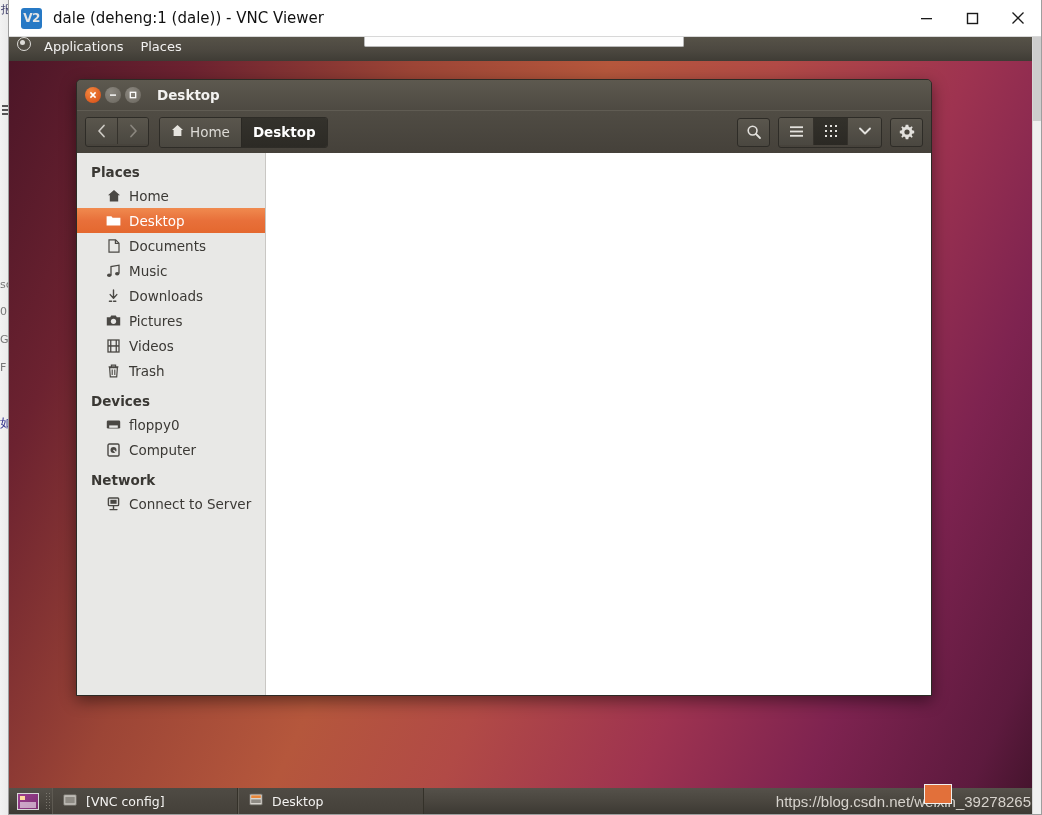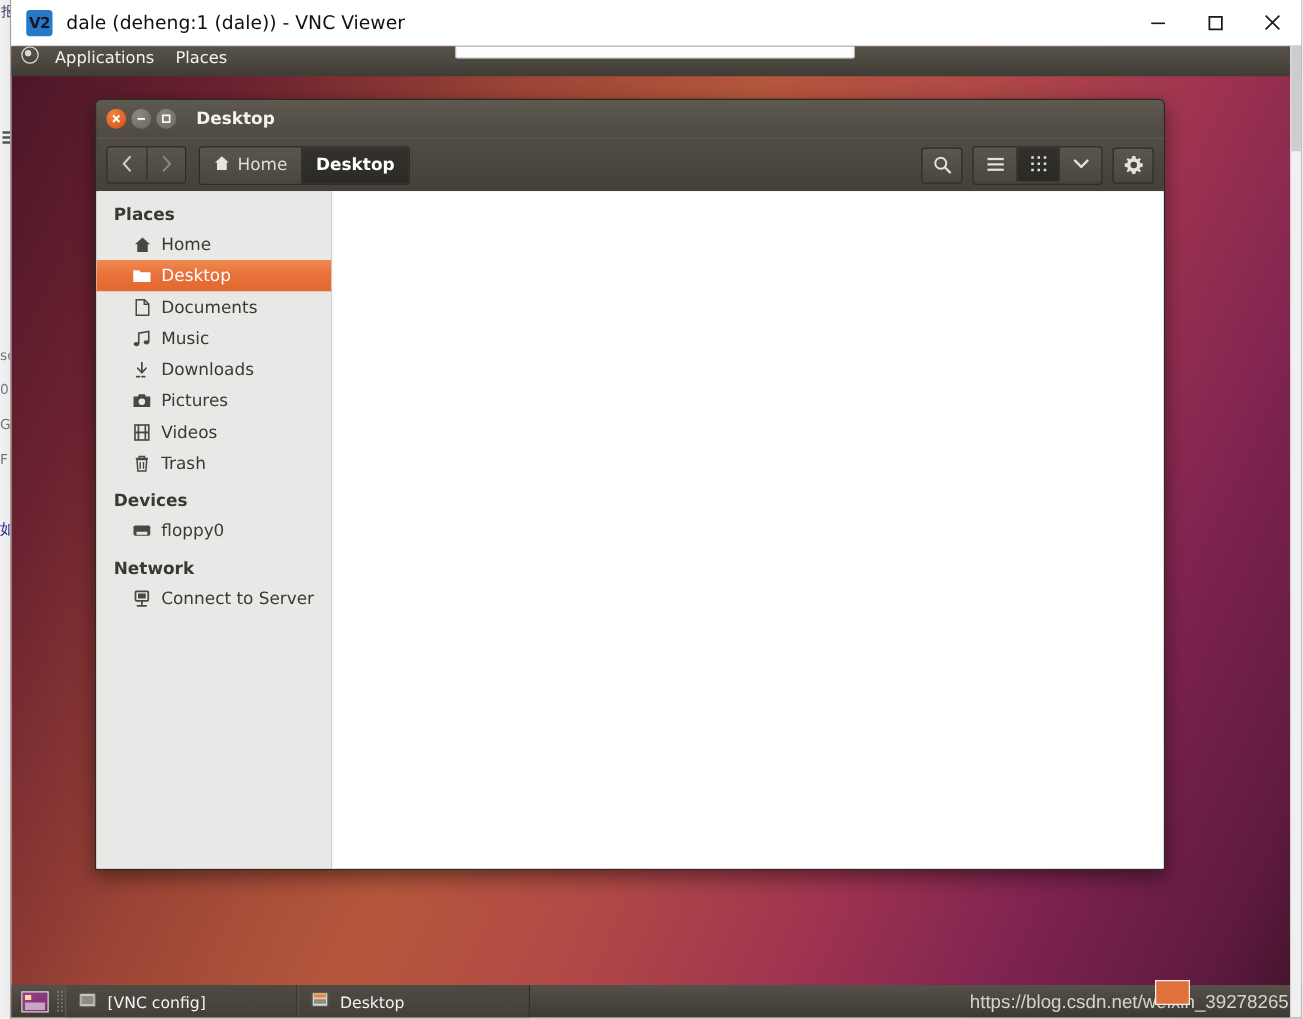--- a/index.html
+++ b/index.html
@@ -68,21 +68,21 @@
     border-bottom: 1px solid #d8d8d8;
     box-sizing: border-box;
     display: flex;
     align-items: center;
   }
   .vnc-logo {
     width: 21px; height: 21px;
     margin-left: 12px;
     border-radius: 3px;
     background: #2779c5;
-    color: #0f172a;
+    color: #e5e5e5;
     font-size: 12px;
     font-weight: bold;
     display: flex;
     align-items: center;
     justify-content: center;
     letter-spacing: -0.5px;
     flex: none;
   }
   .vnc-title-text {
     margin-left: 11px;
@@ -678,20 +678,30 @@
             <div class="sb-item">
               <span class="sico">
                 <svg width="15" height="11" viewBox="0 0 15 11">
                     <rect x="0.8" y="1.4" width="13.4" height="8.2" rx="1.4" fill="currentColor"></rect>
                     <rect x="3.2" y="6.4" width="8.6" height="2.4" fill="#e8e8e6"></rect>
                   </svg>
               </span>
               <span>floppy0</span>
             </div>
 
+            <div class="sb-item">
+              <span class="sico">
+                <svg width="13" height="14" viewBox="0 0 13 14">
+                    <rect x="1" y="1" width="11" height="12" rx="1.3" fill="none" stroke="currentColor" stroke-width="1.4"></rect>
+                    <circle cx="6.5" cy="7" r="3" fill="currentColor"></circle>
+                    <path d="M6.5 7 L10.4 10.9" stroke="#e8e8e6" stroke-width="1.2"></path>
+                  </svg>
+              </span>
+              <span>Computer</span>
+            </div>
 
             <div class="sb-gap"></div>
             <div class="sb-head">Network</div>
 
 
             <div class="sb-item">
               <span class="sico">
                 <svg width="13" height="14" viewBox="0 0 13 14">
                     <rect x="1.4" y="1" width="10.2" height="7.6" rx="0.8" fill="none" stroke="currentColor" stroke-width="1.4"></rect>
                     <rect x="3.4" y="2.8" width="6.2" height="4" fill="currentColor"></rect>

